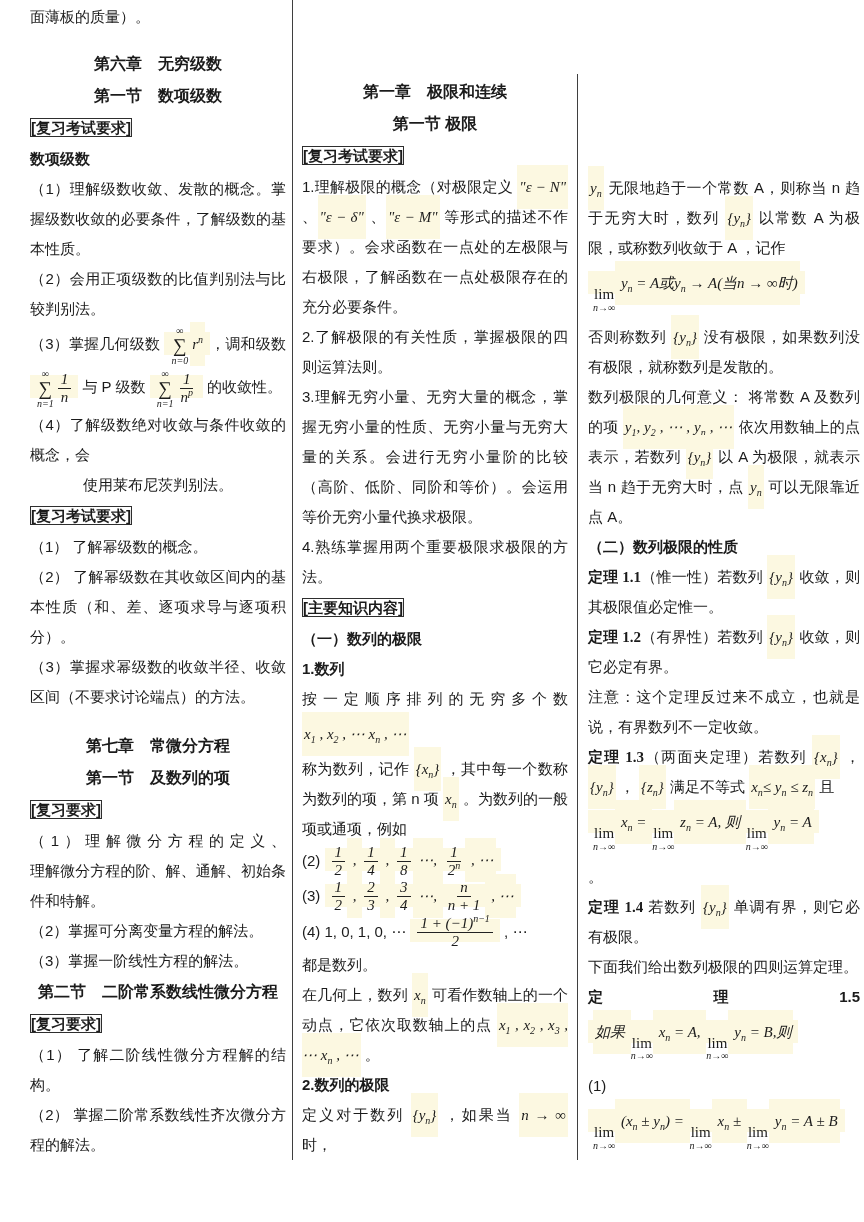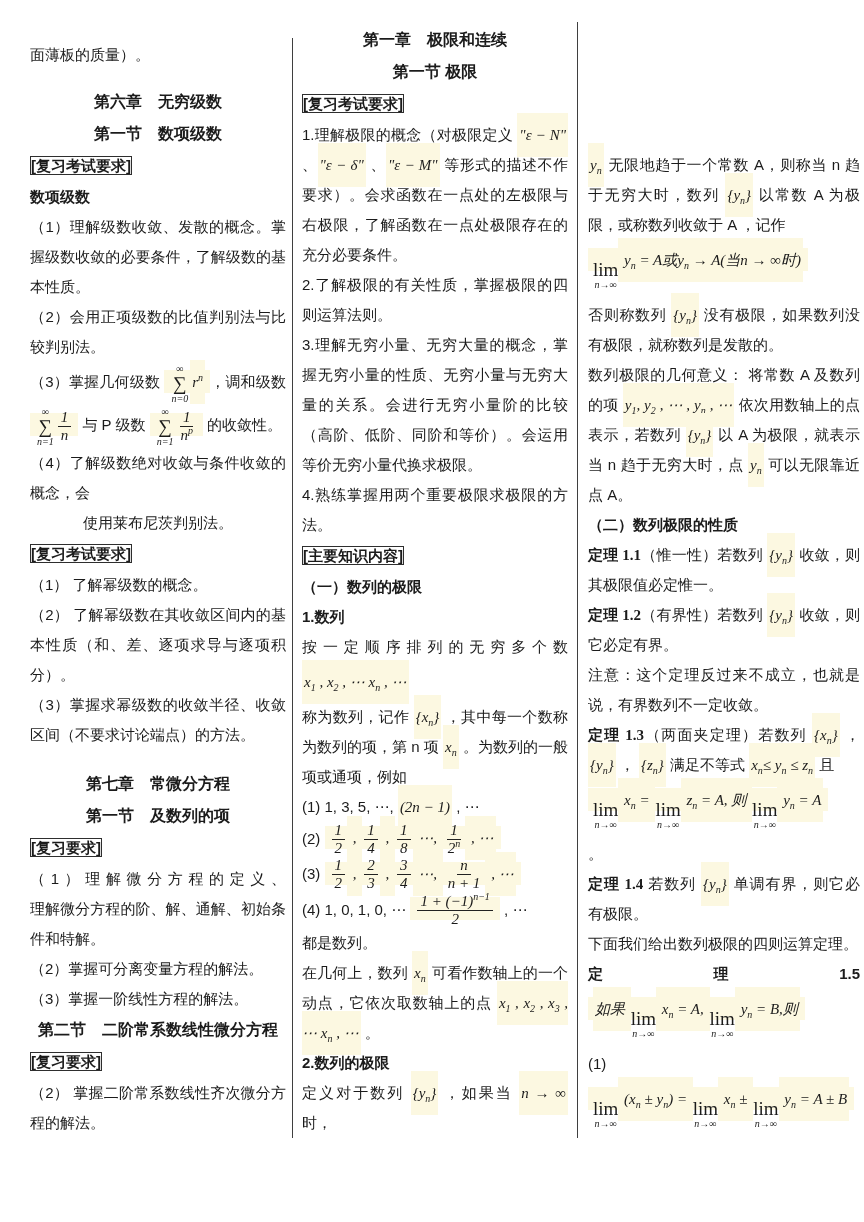--- a/index.html
+++ b/index.html
@@ -29,21 +29,21 @@
         font-family:"Liberation Serif","DejaVu Serif",serif;font-style:italic;
         vertical-align:middle;line-height:1.15;padding:0 2px;}
   .frac .num{border-bottom:1px solid #222;padding:0 3px;}
   .frac .den{padding:0 3px;}
   .sum{display:inline-flex;flex-direction:column;align-items:center;
        font-family:"Liberation Serif","DejaVu Serif",serif;vertical-align:middle;line-height:1;padding:1px 2px;}
   .ssup,.ssub{font-size:10px;font-style:italic;line-height:1.1;}
   .sigma{font-size:19px;line-height:1;font-style:normal;}
   .lim{display:inline-flex;flex-direction:column;align-items:center;
        font-family:"Liberation Serif","DejaVu Serif",serif;vertical-align:-11px;line-height:1.05;}
-  .limw{font-size:19px;font-style:normal;}
+  .limw{font-size:15px;font-style:normal;}
   .lims{font-size:10px;font-style:italic;}
   .gap{width:100%;}
 </style>
 </head>
 <body>
 
 <div id="doc-page">
   <div id="doc-columns">
       <div class="col col-left">
         <div class="para ">面薄板的质量）。</div>
@@ -82,37 +82,37 @@
         <div class="gap" style="height: 18px;"></div>
         <div class="para h">第七章　常微分方程</div>
         <div class="para h">第一节　及数列的项</div>
         <div class="para box"><span class="boxlab">[复习要求]</span></div>
         <div class="para spread">（1）理解微分方程的定义、</div>
         <div class="para ">理解微分方程的阶、解、通解、初始条件和特解。</div>
         <div class="para ">（2）掌握可分离变量方程的解法。</div>
         <div class="para ">（3）掌握一阶线性方程的解法。</div>
         <div class="para h">第二节　二阶常系数线性微分方程</div>
         <div class="para box"><span class="boxlab">[复习要求]</span></div>
+        <div class="para ">（1） 了解二阶线性微分方程解的结构。</div>
         <div class="para ">（2） 掌握二阶常系数线性齐次微分方程的解法。</div>
       </div>
       <div class="col col-middle">
         <div class="para h">第一章　极限和连续</div>
         <div class="para h">第一节 极限</div>
         <div class="para box"><span class="boxlab">[复习考试要求]</span></div>
         <div class="para "><span class="rt">1.理解极限的概念（对极限定义 </span><span class="math">"ε − N"</span><span class="rt"> 、</span><span class="math">"ε − δ"</span><span class="rt"> 、</span><span class="math">"ε − M"</span><span class="rt"> 等形式的描述不作要求）。会求函数在一点处的左极限与右极限，了解函数在一点处极限存在的充分必要条件。</span></div>
         <div class="para ">2.了解极限的有关性质，掌握极限的四则运算法则。</div>
         <div class="para ">3.理解无穷小量、无穷大量的概念，掌握无穷小量的性质、无穷小量与无穷大量的关系。会进行无穷小量阶的比较（高阶、低阶、同阶和等价）。会运用等价无穷小量代换求极限。</div>
         <div class="para ">4.熟练掌握用两个重要极限求极限的方法。</div>
         <div class="para box"><span class="boxlab">[主要知识内容]</span></div>
         <div class="para bold">（一）数列的极限</div>
         <div class="para bold">1.数列</div>
         <div class="para spread">按一定顺序排列的无穷多个数</div>
         <div class="para formula"><span class="math">x<sub>1</sub> , x<sub>2</sub> , ⋯ x<sub>n</sub> , ⋯</span></div>
         <div class="para "><span class="rt">称为数列，记作 </span><span class="math">{x<sub>n</sub>}</span><span class="rt"> ，其中每一个数称为数列的项，第 n 项 </span><span class="math">x<sub>n</sub></span><span class="rt"> 。为数列的一般项或通项，例如</span></div>
-        <div class="para "><span class="rt">(1) 1, 3, 5, ⋯, </span><span class="math">(2n − 1)</span><span class="rt"> , ⋯</span></div>
         <div class="para "><span class="rt">(2) </span><span class="grp"><span class="frac">
               <span class="num">1</span>
               <span class="den">2</span>
             </span><span class="math"> , </span><span class="frac">
               <span class="num">1</span>
               <span class="den">4</span>
             </span><span class="math"> , </span><span class="frac">
               <span class="num">1</span>
               <span class="den">8</span>
             </span><span class="math"> ⋯, </span><span class="frac">

